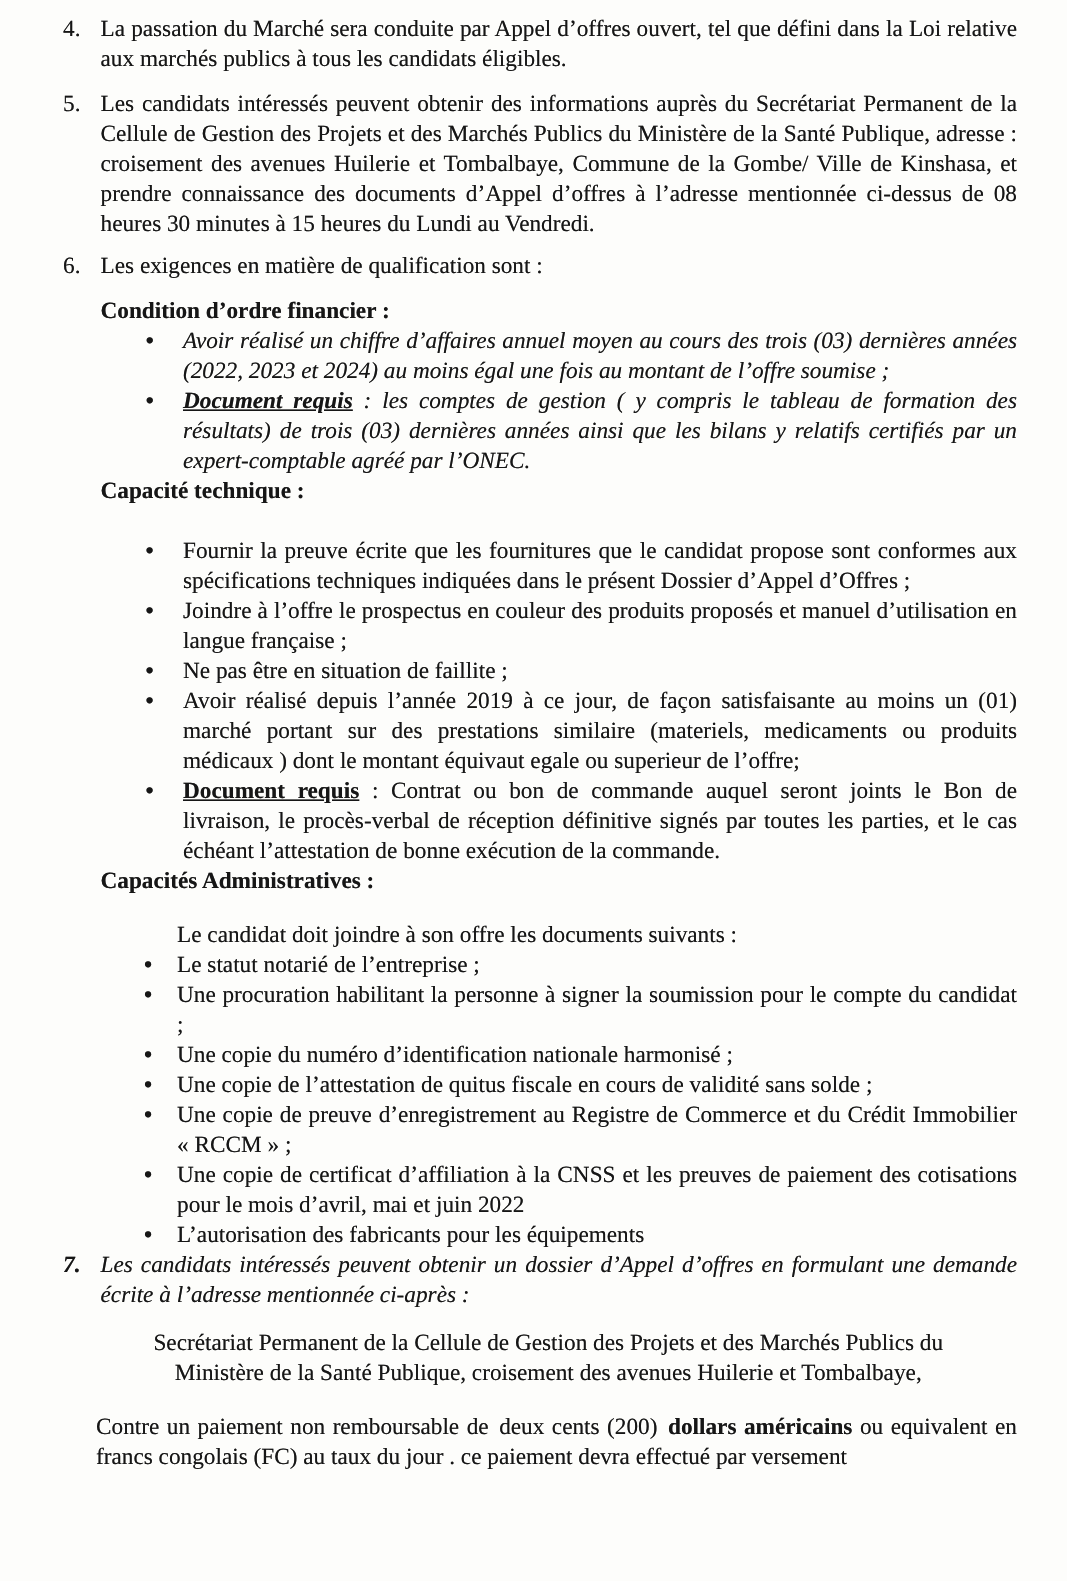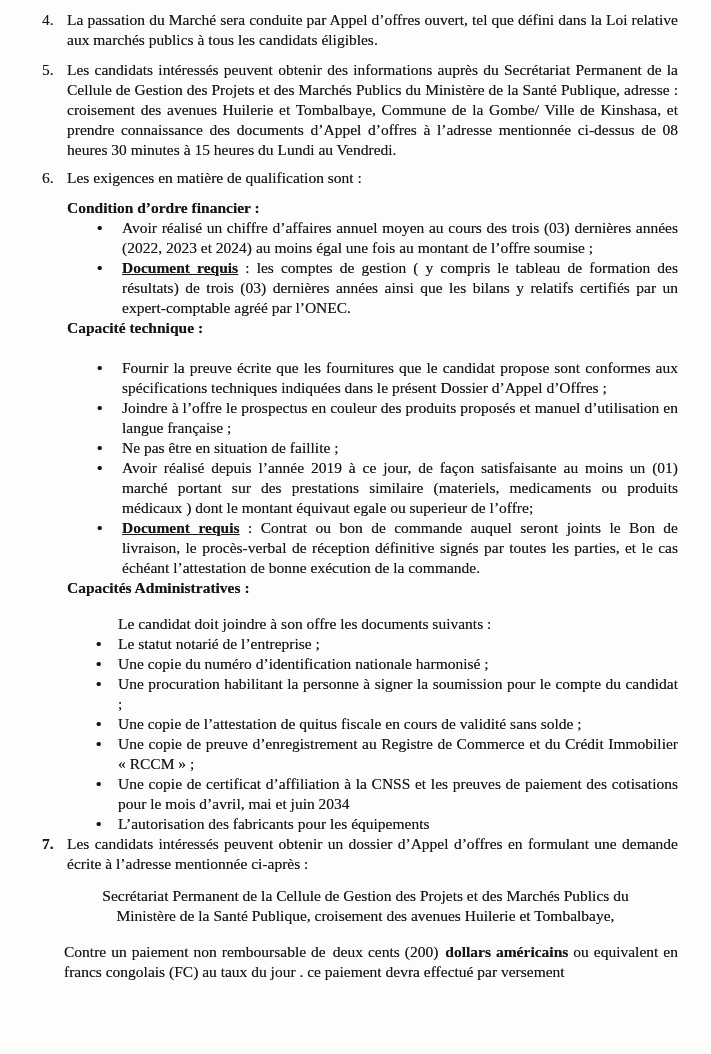--- a/index.html
+++ b/index.html
@@ -22,21 +22,21 @@
   }
   .numbered {
     display: flex;
     margin: 0 33px 0 42px;
   }
   .numbered .num { flex: 0 0 25px; }
   .numbered .txt { flex: 1; text-align: justify; }
   .mb10 { margin-bottom: 10px; }
   .mb8  { margin-bottom: 8px; }
   .mb11 { }
-  .mb12 { margin-bottom: 12px; }
+  .mb12 { margin-bottom: 12px; font-style: italic; }
   .mb13 { margin-bottom: 20px; }
   .mb14 { margin-bottom: 14px; }
   .mb16 { margin-bottom: 16px; }
   .mb34 { margin-bottom: 34px; font-family: Liberation Serif, serif; }
   .mb4  { margin-bottom: 4px; }
   .heading {
     margin-left: 67px;
     margin-right: 33px;
     font-weight: bold;
   }
@@ -133,33 +133,33 @@
 
   <div class="heading mb16">Capacités Administratives :</div>
 
   <div class="intro mb14">Le candidat doit joindre à son offre les documents suivants :</div>
 
   <ul class="bullets admin mb34">
     <li>
       <span>Le statut notarié de l’entreprise ;</span>
     </li>
     <li>
-      <span>Une copie du numéro d’identification nationale harmonisé ;</span>
+      <span>Une procuration habilitant la personne à signer la soumission pour le compte du candidat ;</span>
     </li>
     <li>
-      <span>Une procuration habilitant la personne à signer la soumission pour le compte du candidat ;</span>
+      <span>Une copie du numéro d’identification nationale harmonisé ;</span>
     </li>
     <li>
       <span>Une copie de l’attestation de quitus fiscale en cours de validité sans solde ;</span>
     </li>
     <li>
       <span>Une copie de preuve d’enregistrement au Registre de Commerce et du Crédit Immobilier « RCCM » ;</span>
     </li>
     <li>
-      <span>Une copie de certificat d’affiliation à la CNSS et les preuves de paiement des cotisations pour le mois d’avril, mai et juin 2034</span>
+      <span>Une copie de certificat d’affiliation à la CNSS et les preuves de paiement des cotisations pour le mois d’avril, mai et juin 2022</span>
     </li>
     <li>
       <span>L’autorisation des fabricants pour les équipements</span>
     </li>
   </ul>
 
   <div class="numbered mb12">
     <span class="num bold-num">7.</span>
     <span class="txt">Les candidats intéressés peuvent obtenir un dossier d’Appel d’offres en formulant une demande écrite à l’adresse mentionnée ci-après :</span>
   </div>

